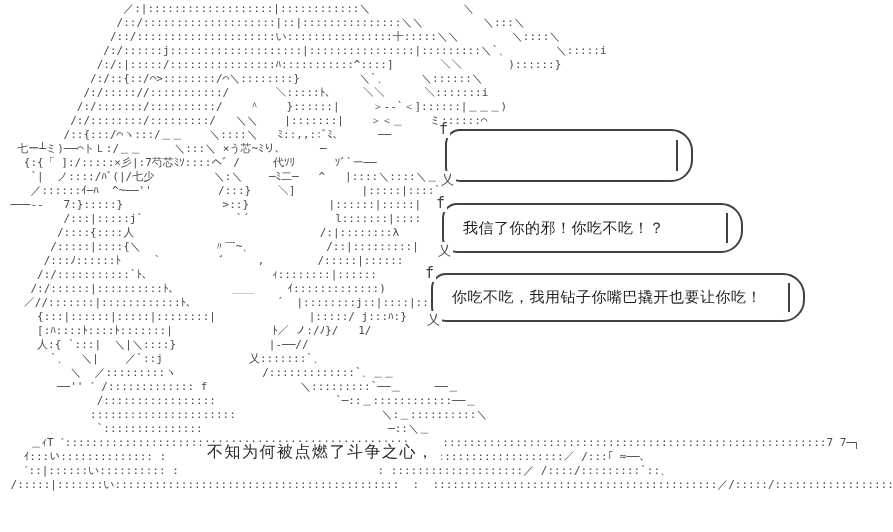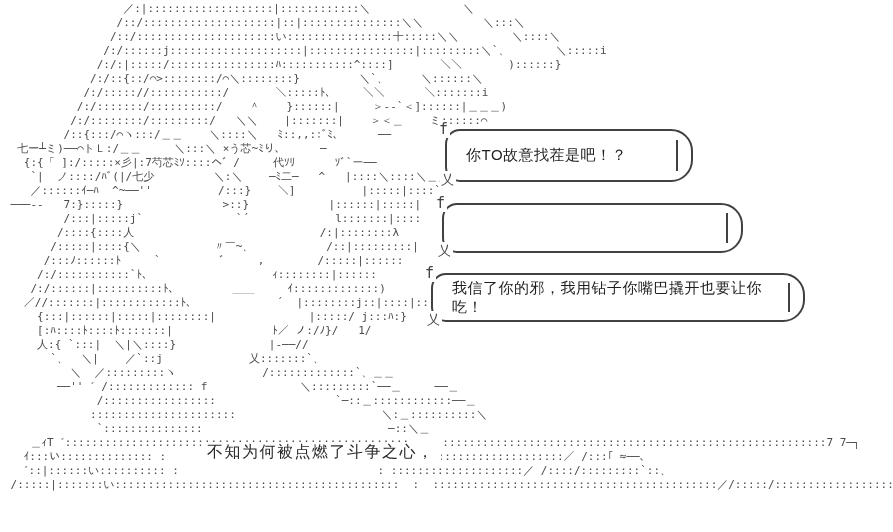--- a/index.html
+++ b/index.html
@@ -82,34 +82,34 @@
              ::::::::::::::::::::::                      ＼:＿::::::::::＼
               `:::::::::::::::                            ─::＼＿
     ＿ｨT゛::::::::::::::::::::::::::::::::::::::::::::::::::::  .  ::::::::::::::::::::::::::::::::::::::::::::::::::::::::::7 7─┐
    ｲ:::い:::::::::::::: :                              : ::::::::::::::::::::::::::::／ /:::｢ ≈──、
   ゛::|::::::い:::::::::: :                              : ::::::::::::::::::::／ /::::/:::::::::`::、
  /:::::|:::::::い:::::::::::::::::::::::::::::::::::::::::::  :  :::::::::::::::::::::::::::::::::::::::::::／/:::::/::::::::::::::::::::Y
 </pre>
 
   <div class="bubble" id="b1">
     <span class="tail-top">f</span>
-    <span>你TO故意找茬是吧！？</span>
     <span class="bar"></span>
     <span class="tail-bottom">乂</span>
   </div>
 
   <div class="bubble" id="b2">
     <span class="tail-top">f</span>
+    <span>我信了你的邪！你吃不吃！？</span>
     <span class="bar"></span>
     <span class="tail-bottom">乂</span>
   </div>
 
   <div class="bubble" id="b3">
     <span class="tail-top">f</span>
-    <span>我信了你的邪，我用钻子你嘴巴撬开也要让你吃！</span>
+    <span>你吃不吃，我用钻子你嘴巴撬开也要让你吃！</span>
     <span class="bar"></span>
     <span class="tail-bottom">乂</span>
   </div>
 
   <div class="narration">
     <div>不知为何被点燃了斗争之心，</div>
   </div>
 
 </div>
 

